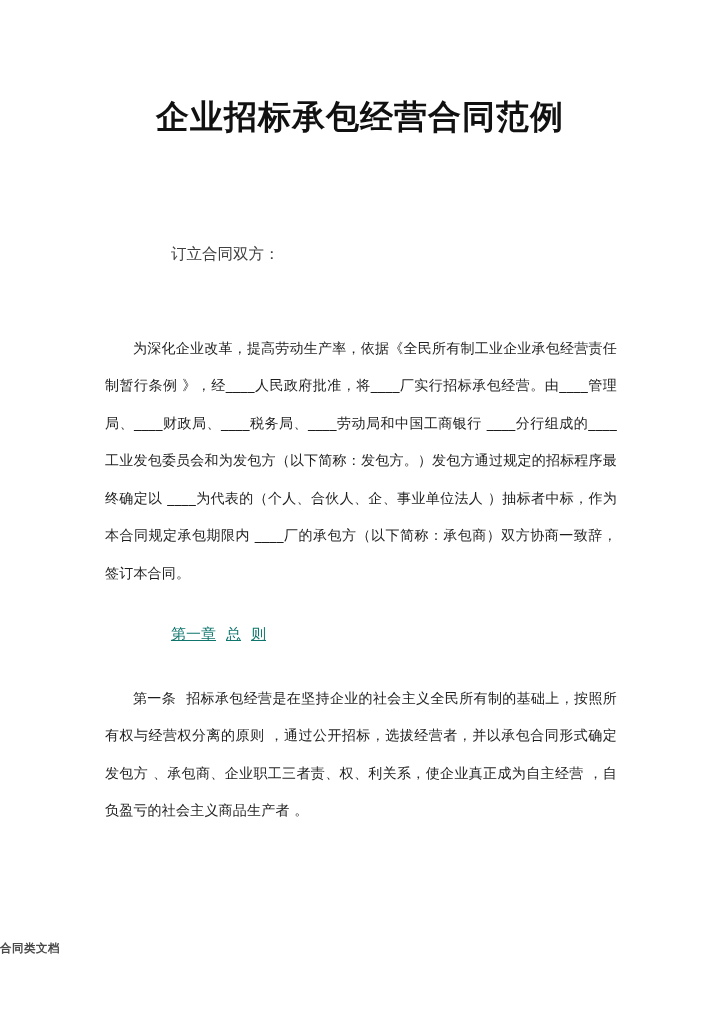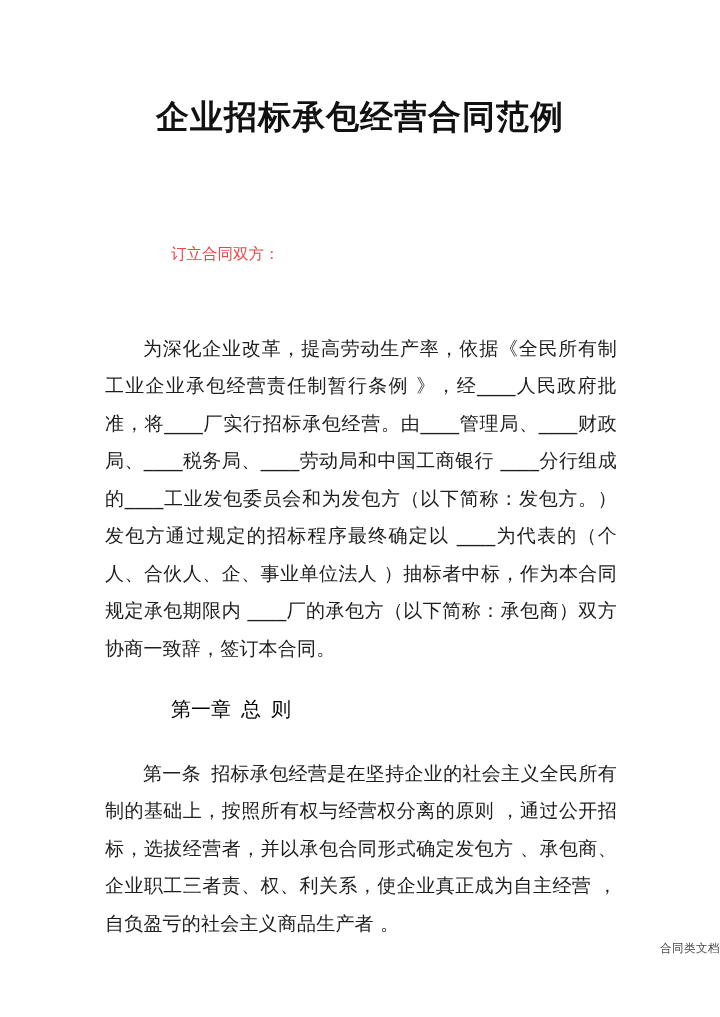--- a/index.html
+++ b/index.html
@@ -38,79 +38,81 @@
 
   
   .body-block {
     position: absolute;
     top: 236px;
     left: 105px;
     width: 512px;
   }
 
   .para {
-    font-size: 19px;
+    font-size: 14px;
     line-height: 37.5px;
     color: #1d1d1d;
     text-align: justify;
     text-justify: inter-ideograph;
     margin: 0;
     letter-spacing: 0.2px;
   }
 
   
   .entry {
     font-size: 15.5px;
     line-height: 37.5px;
-    color: #ef4444;
+    color: #404040;
     margin: 0;
     padding-left: 66px;
     white-space: nowrap;
   }
 
   .gap-18 { height: 18px; }
   .gap-20 { height: 20px; }
   .gap-24 { height: 24px; }
   .gap-26 { height: 26px; }
 
   
   .para.indent {
     text-indent: 2em;
   }
 
   
   .heading {
-    font-size: 20px;
+    font-size: 15px;
     line-height: 37.5px;
-    color: #000000;
+    color: #0f766e;
     margin: 0;
     padding-left: 66px;
     white-space: nowrap;
+    text-decoration: underline;
   }
 
   .wide-space {
     display: inline-block;
     width: 10px;
   }
 
   .blank {
     font-family: "DejaVu Sans Mono", "Liberation Mono", monospace;
     letter-spacing: -0.5px;
   }
 
   
   .footer {
     position: absolute;
     top: 941px;
     left: 0;
     width: 720px;
-    text-align: right;
+    text-align: left;
     font-size: 11.5px;
     color: #4a4a4a;
     letter-spacing: 0.5px;
+    font-weight: bold;
   }
 </style>
 </head>
 <body>
 
 <div class="page">
 
   <div class="doc-title">企业招标承包经营合同范例</div>
 
   <div class="body-block">

